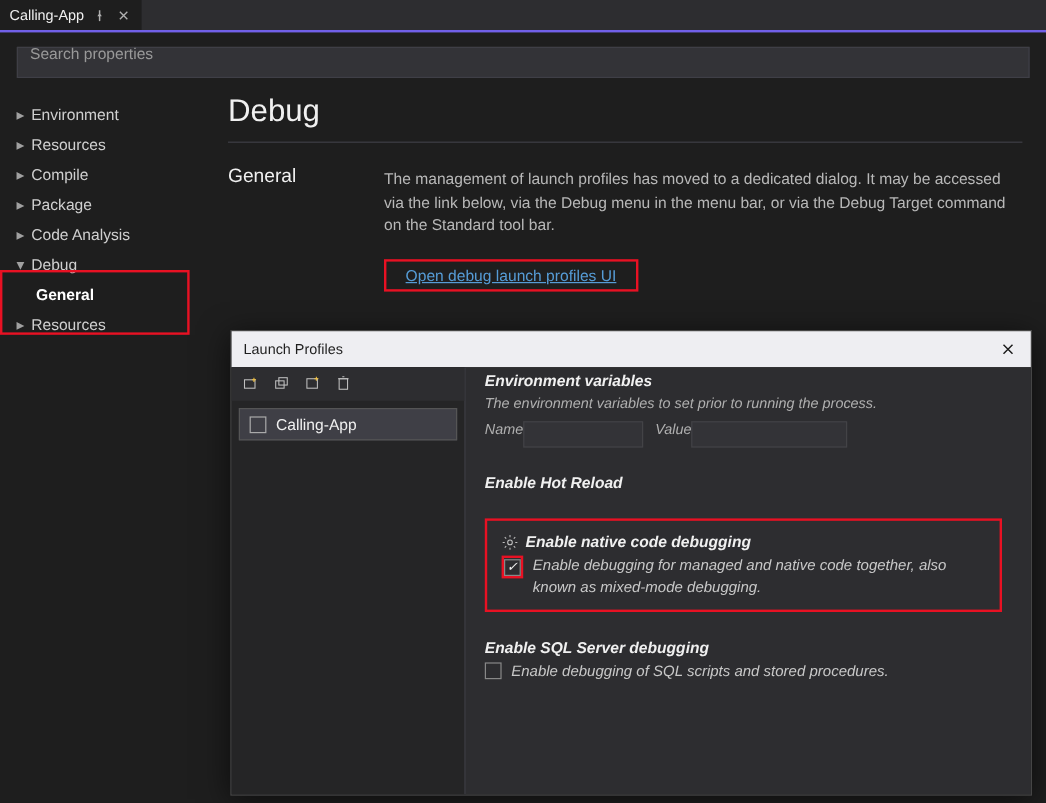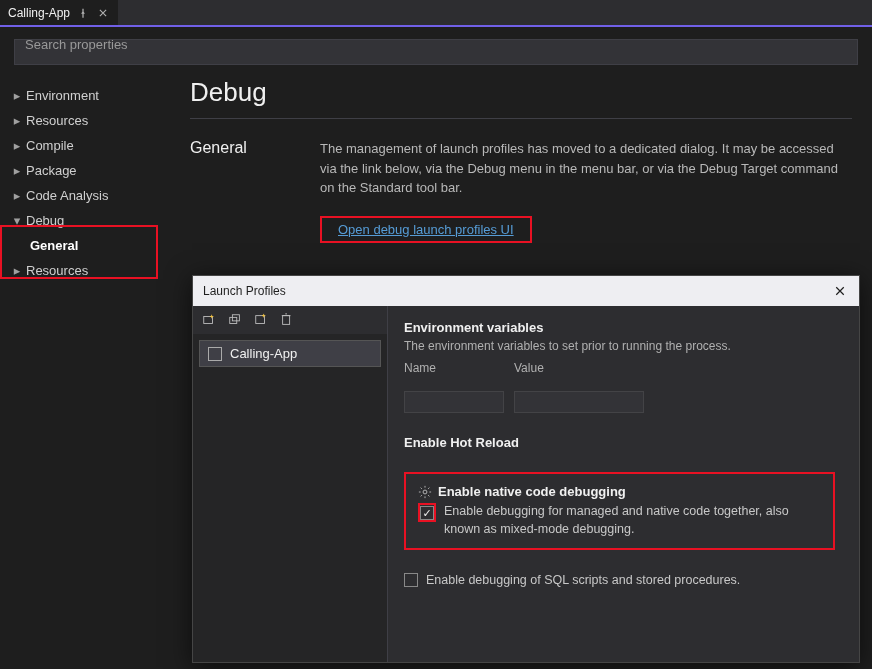--- a/index.html
+++ b/index.html
@@ -54,30 +54,30 @@
 
   .dialog-body { flex: 1; display: flex; background: #2d2d30; overflow: hidden; }
 
   .profile-pane { width: 195px; border-right: 1px solid #3f3f46; display: flex; flex-direction: column; background: #252526; }
   .profile-toolbar { height: 28px; display: flex; align-items: center; gap: 10px; padding: 0 8px; background: #2d2d30; }
   .profile-toolbar .tbtn { width: 16px; height: 16px; color: #c0c0c0; display: flex; align-items: center; justify-content: center; }
   .profile-list { flex: 1; padding: 6px; }
   .profile-item { display: flex; align-items: center; gap: 8px; background: #3f3f46; border: 1px solid #555; padding: 5px 8px; font-size: 13px; color: #f0f0f0; }
   .profile-item .picon { width: 14px; height: 14px; border: 1px solid #aaa; }
 
-  .settings-pane { flex: 1; overflow-y: auto; padding: 14px 24px 10px 16px; position: relative; }
+  .settings-pane { flex: 1; overflow-y: auto; padding: 4px 24px 10px 16px; position: relative; font-style: italic; }
   .settings-pane::-webkit-scrollbar { width: 14px; }
   .settings-pane::-webkit-scrollbar-track { background: #3e3e42; }
   .settings-pane::-webkit-scrollbar-thumb { background: #686868; }
 
   .setting-block { margin-bottom: 22px; }
   .setting-title { font-size: 13px; font-weight: 600; color: #f0f0f0; margin-bottom: 4px; display: flex; align-items: center; gap: 6px; }
   .setting-desc { font-size: 12px; color: #b0b0b0; margin-bottom: 8px; }
   .field-row { display: flex; gap: 10px; }
-  .field-col { display: flex; flex-direction: column; gap: 16px; }
+  .field-col { display: flex; gap: 0; }
   .field-label { font-size: 12px; color: #b0b0b0; }
   .field-input { background: #333337; border: 1px solid #434346; height: 22px; width: 100px; }
   .field-input.wide { width: 130px; }
 
   .check-row { display: flex; align-items: flex-start; gap: 8px; font-size: 12.5px; color: #c8c8c8; line-height: 1.4; }
   .checkbox { width: 14px; height: 14px; border: 1px solid #888; display: inline-flex; align-items: center; justify-content: center; flex-shrink: 0; margin-top: 1px; }
   .checkbox.checked::after { content: "✓"; font-size: 11px; color: #f0f0f0; line-height: 1; }
 
   .gear-icon { width: 14px; height: 14px; display: inline-flex; }
 
@@ -242,20 +242,21 @@
           </div>
           <div class="check-row">
             <span style="border:2px solid #e81123;padding:0;display:inline-flex">
               <span class="checkbox checked"></span>
             </span>
             <span>Enable debugging for managed and native code together, also known as mixed-mode debugging.</span>
           </div>
         </div>
 
         <div class="setting-block">
+          <div class="setting-title">Enable SQL Server debugging</div>
           <div class="check-row">
             <span class="checkbox"></span>
             <span>Enable debugging of SQL scripts and stored procedures.</span>
           </div>
         </div>
 
       </div>
     </div>
   </div>
 

